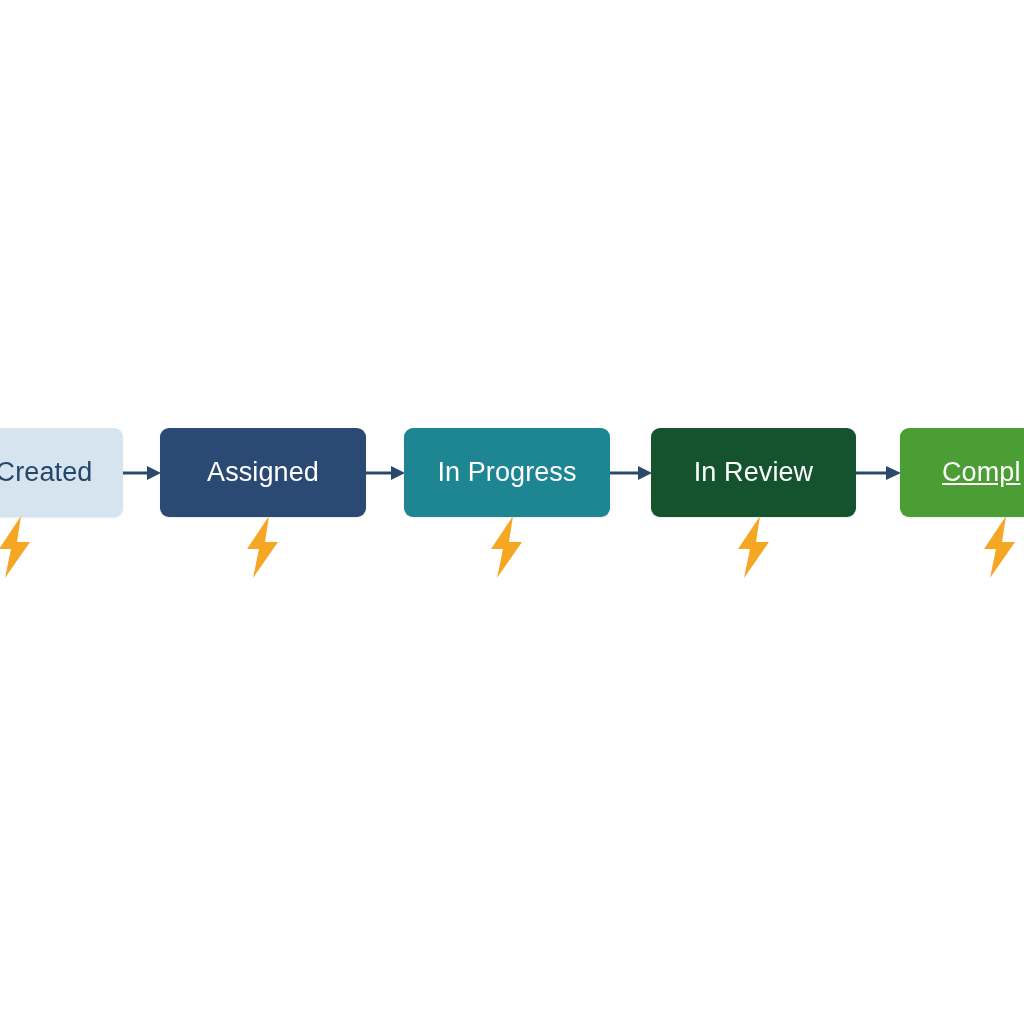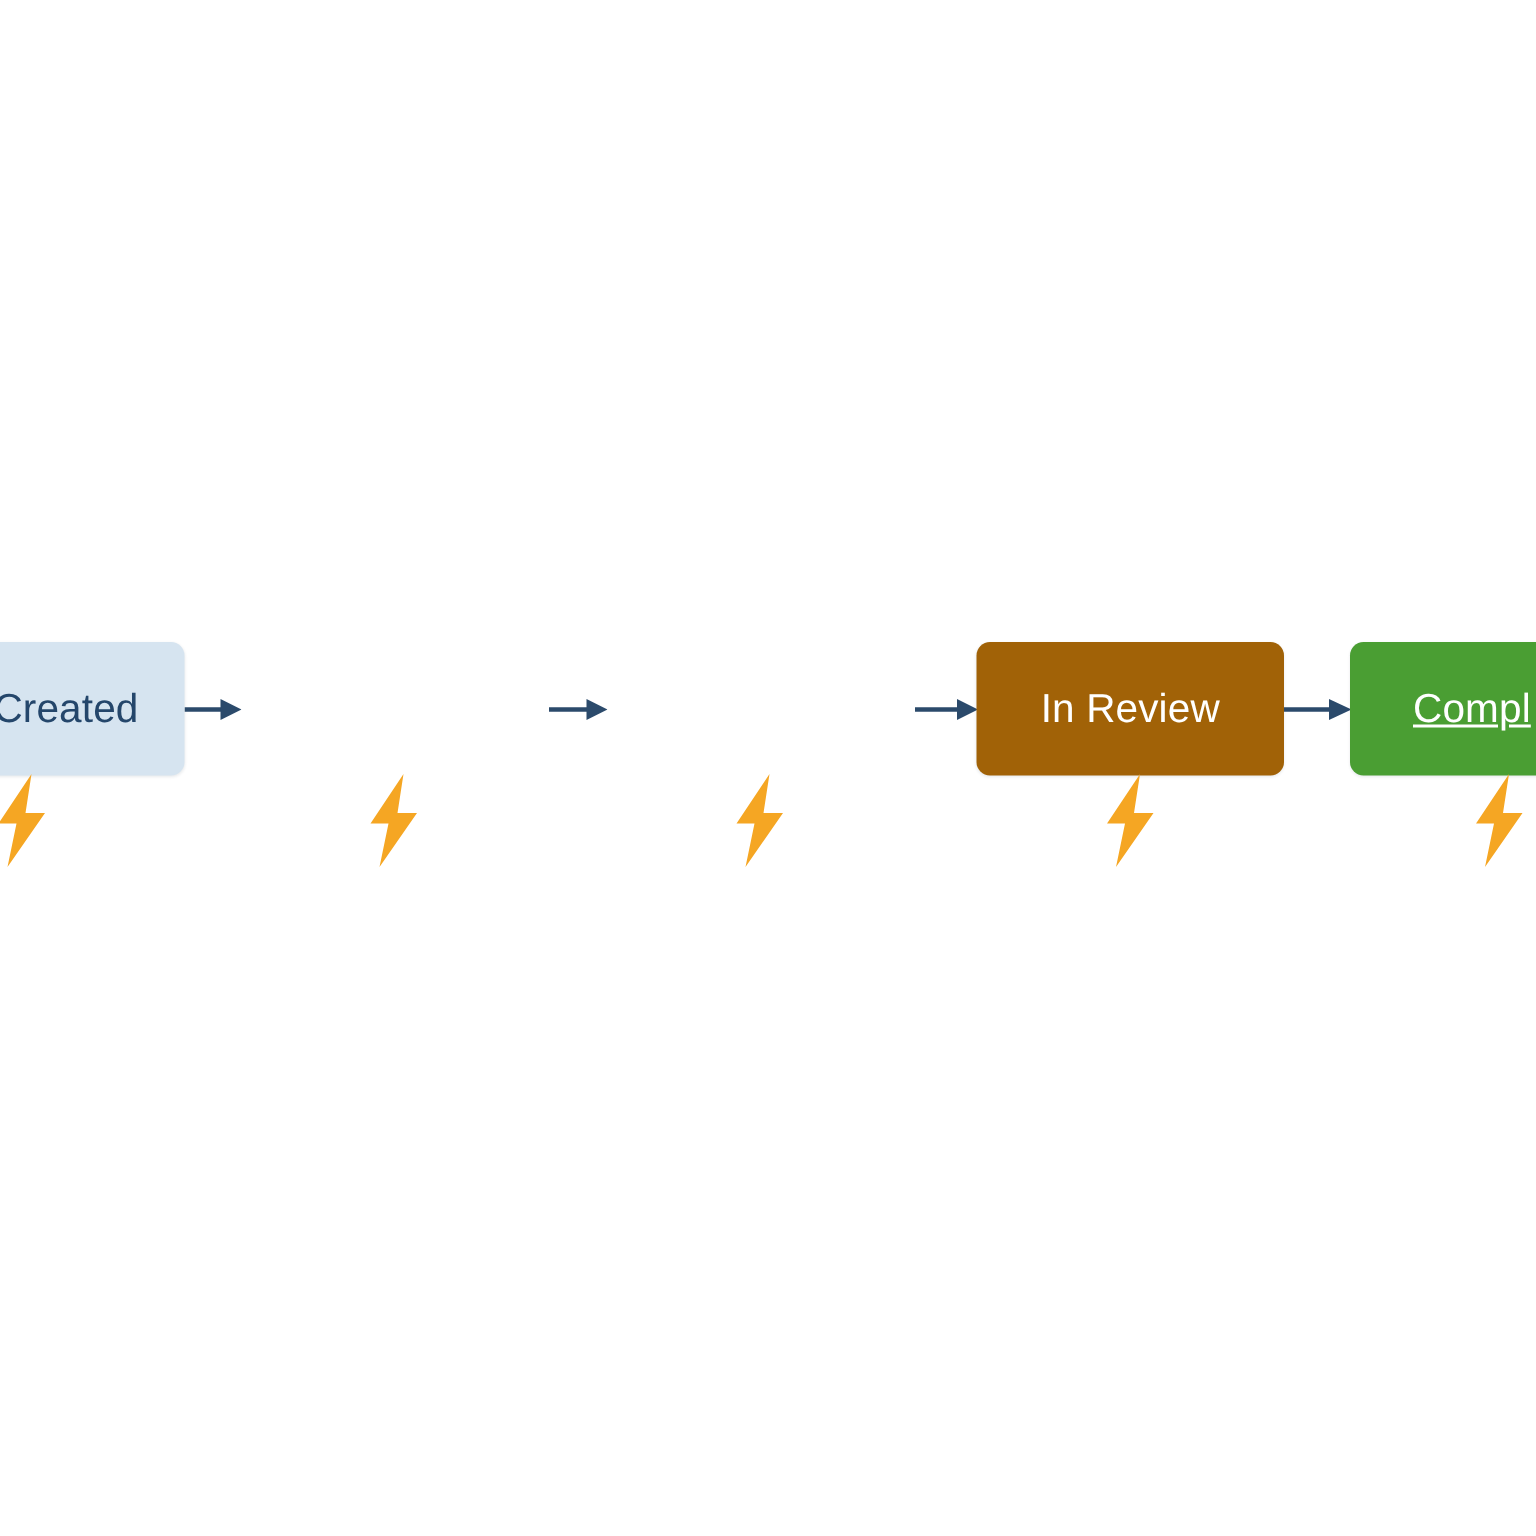--- a/index.html
+++ b/index.html
@@ -98,33 +98,39 @@
 
     <div class="node" id="node-0" style="background: rgb(214, 228, 240);">
       <span class="node-label" style="color: rgb(36, 70, 107);">Created</span>
     </div>
 
     <svg class="arrow" id="arrow-0" viewBox="0 0 38 20">
       <line x1="0" y1="10" x2="26" y2="10" stroke="#2b4a6b" stroke-width="3"></line>
       <polygon points="24,3 38,10 24,17" fill="#2b4a6b"></polygon>
     </svg>
 
+    <div class="node" id="node-1" style="background: rgb(43, 74, 115);">
+      <span class="node-label" style="color: rgb(255, 255, 255);">Assigned</span>
+    </div>
 
     <svg class="arrow" id="arrow-1" viewBox="0 0 39 20">
       <line x1="0" y1="10" x2="27" y2="10" stroke="#2b4a6b" stroke-width="3"></line>
       <polygon points="25,3 39,10 25,17" fill="#2b4a6b"></polygon>
     </svg>
 
+    <div class="node" id="node-2" style="background: rgb(30, 133, 146);">
+      <span class="node-label" style="color: rgb(255, 255, 255);">In Progress</span>
+    </div>
 
     <svg class="arrow" id="arrow-2" viewBox="0 0 42 20">
       <line x1="0" y1="10" x2="30" y2="10" stroke="#2b4a6b" stroke-width="3"></line>
       <polygon points="28,3 42,10 28,17" fill="#2b4a6b"></polygon>
     </svg>
 
-    <div class="node" id="node-3" style="background: #a16207;">
+    <div class="node" id="node-3" style="background: #14532d;">
       <span class="node-label" style="color: rgb(255, 255, 255);">In Review</span>
     </div>
 
     <svg class="arrow" id="arrow-3" viewBox="0 0 45 20">
       <line x1="0" y1="10" x2="32" y2="10" stroke="#2b4a6b" stroke-width="3"></line>
       <polygon points="30,3 45,10 30,17" fill="#2b4a6b"></polygon>
     </svg>
 
     <div class="node" id="node-4" style="background: rgb(74, 158, 51);">
       <span class="node-label" style="color: rgb(255, 255, 255); text-decoration: underline;">Compl</span>

